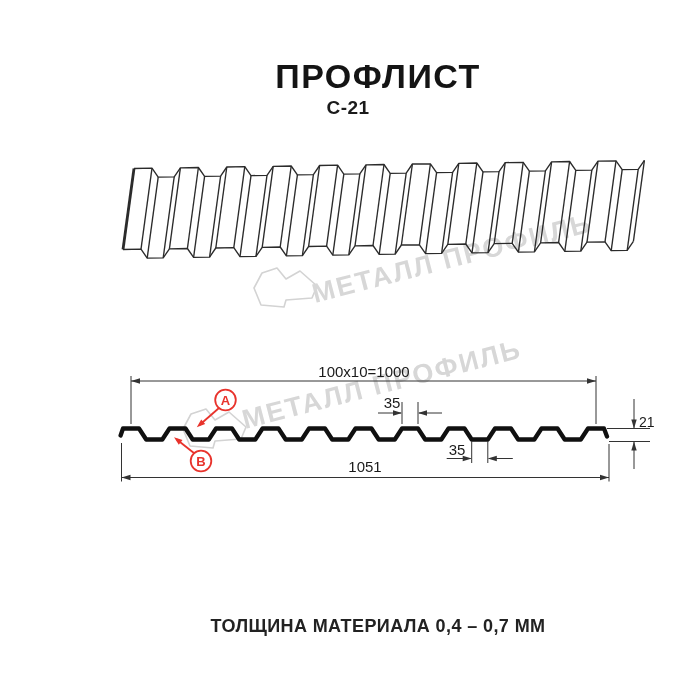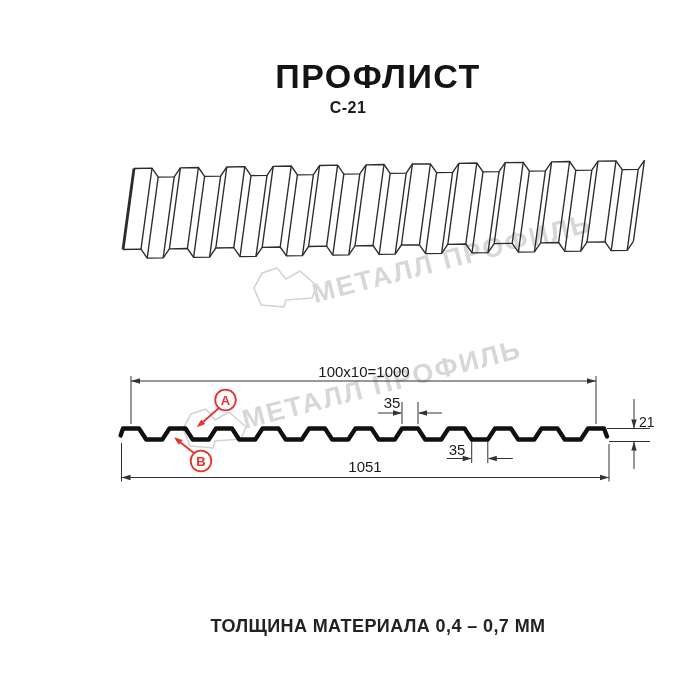--- a/index.html
+++ b/index.html
@@ -2,21 +2,21 @@
 <html><head>
 <meta charset="utf-8">
 <style>
   html,body{margin:0;padding:0;}
   body{width:700px;height:700px;background:#ffffff;position:relative;overflow:hidden;
        font-family:"Liberation Sans", sans-serif;}
   .page{position:absolute;inset:0;width:700px;height:700px;background:#fff;margin-left:28px;}
   .title{position:absolute;top:58px;left:0;width:700px;text-align:center;
          font-size:34px;line-height:36px;font-weight:800;letter-spacing:1.5px;color:#141414;}
   .subtitle{position:absolute;top:98px;left:0;width:640px;text-align:center;
-         font-size:16px;line-height:20px;font-weight:600;letter-spacing:.5px;color:#1a1a1a;}
+         font-size:19px;line-height:20px;font-weight:600;letter-spacing:.5px;color:#1a1a1a;}
   .footer{position:absolute;top:615px;left:0;width:700px;text-align:center;
          font-size:18px;line-height:22px;font-weight:700;letter-spacing:.4px;color:#222;}
   svg{position:absolute;left:0;top:0;}
   .ln{stroke:#2b2b2b;stroke-width:1.35;fill:none;stroke-linejoin:round;}
   .thick{stroke-width:2.8;}
   .prof{stroke:#101010;stroke-width:4.3;fill:none;stroke-linejoin:round;stroke-linecap:round;}
   .dim{stroke:#333;stroke-width:1;fill:none;}
   .dimtxt{fill:#1a1a1a;font-size:15px;font-family:"Liberation Sans",sans-serif;}
   .dimtxt.small{font-size:14px;}
   .wm{fill:#d7d7d7;font-size:27px;font-weight:bold;letter-spacing:2px;

